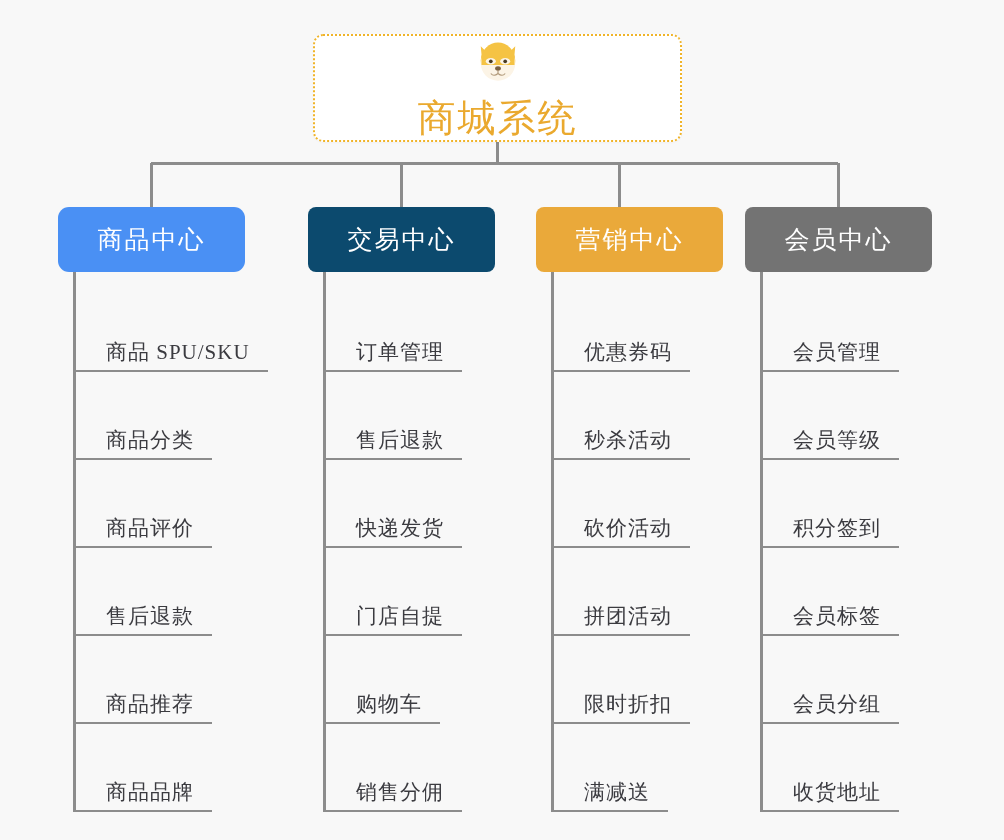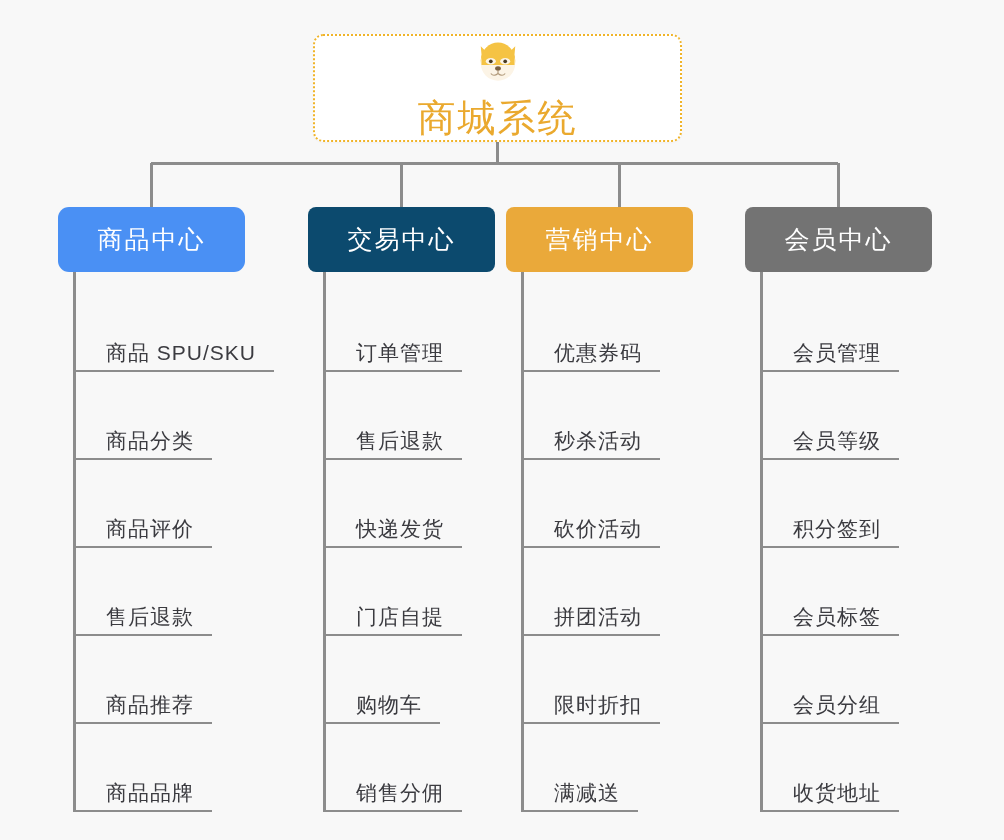--- a/index.html
+++ b/index.html
@@ -61,21 +61,21 @@
   }
 
   
   .branch {
     position: absolute;
     top: 207px;
     width: 187px;
   }
   .branch-0 { left: 58px; }
   .branch-1 { left: 308px; }
-  .branch-2 { left: 506px; }
+  .branch-2 { left: 536px; }
   .branch-3 { left: 745px; }
 
   .branch-head {
     width: 187px;
     height: 65px;
     border-radius: 8px;
     display: flex;
     align-items: center;
     justify-content: center;
     color: #ffffff;
@@ -92,20 +92,21 @@
   .leaf-list {
     position: relative;
     margin-left: 15px;
     padding-top: 12px;
     border-left: 3px solid #8c8c8c;
   }
   .leaf-item {
     display: block;
     height: 88px;
     position: relative;
+    font-family: Liberation Serif, serif;
   }
   .leaf-inner {
     position: absolute;
     bottom: 0;
     left: 0;
     display: inline-block;
     border-bottom: 2px solid #8c8c8c;
     padding: 0 18px 6px 30px;
     white-space: nowrap;
   }

